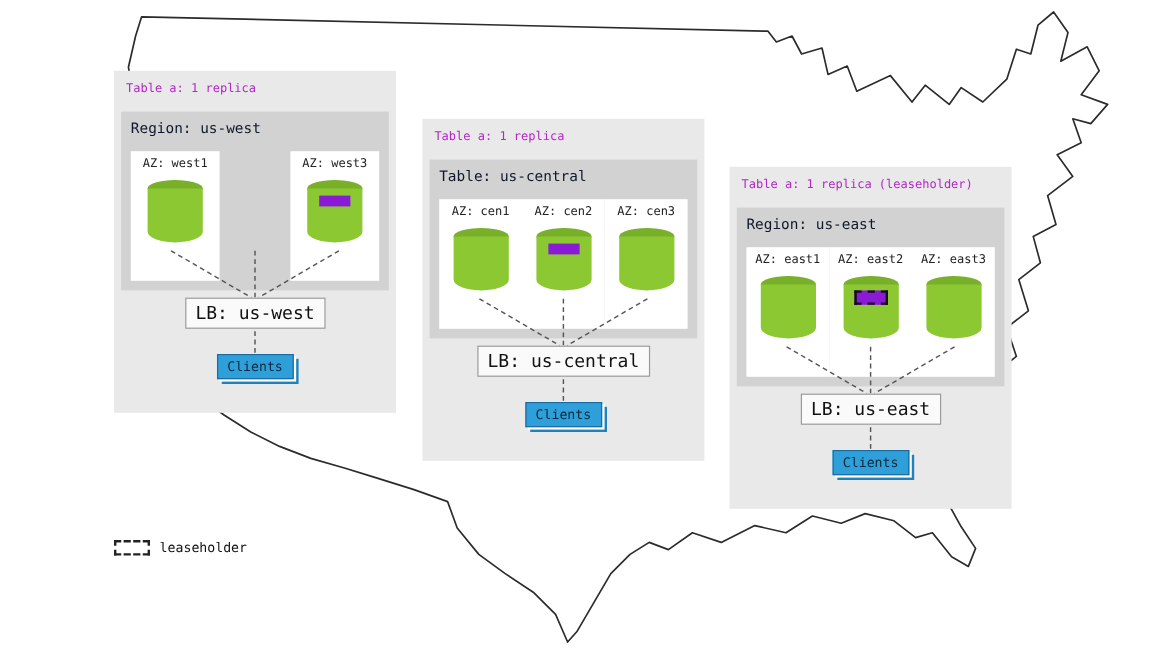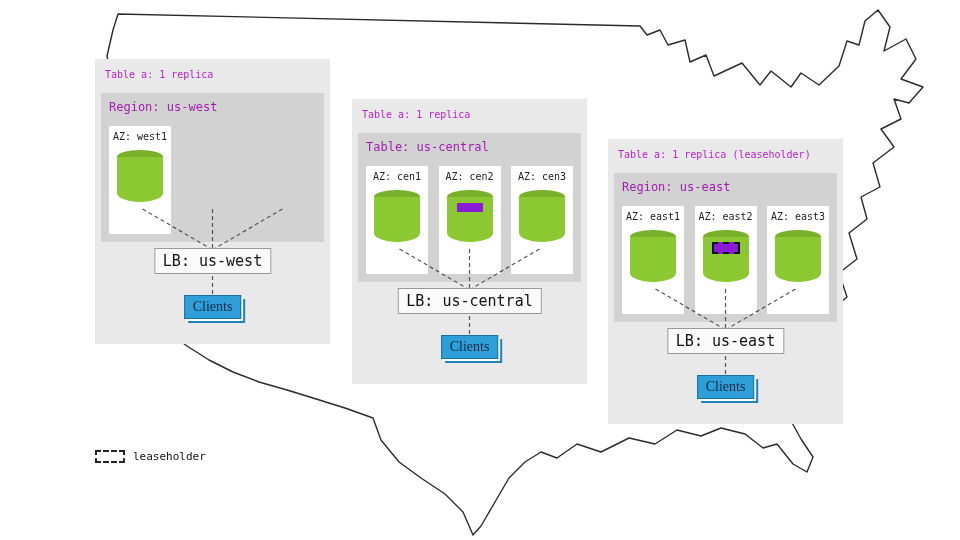--- a/index.html
+++ b/index.html
@@ -6,36 +6,36 @@
   body{
     width:960px;height:540px;position:relative;overflow:hidden;background:#ffffff;
     font-family:"DejaVu Sans Mono","Liberation Mono",monospace;
   }
   .map{position:absolute;left:0;top:0;width:960px;height:540px;}
   .map path{fill:none;stroke:#2b2b2b;stroke-width:1.4;stroke-linejoin:round;}
 
   .panel{position:absolute;width:235px;height:285px;background:#e9e9e9;margin-top:14px;}
   .table-label{position:absolute;top:10px;left:10px;font-size:10px;color:#b426c8;white-space:nowrap;}
   .region-box{position:absolute;left:6px;top:34px;width:223px;height:149px;background:#d2d2d2;}
-  .region-label{position:absolute;top:7px;left:8px;font-size:12px;color:#a21caf;white-space:nowrap;}
+  .region-label{position:absolute;top:7px;left:8px;font-size:12px;color:#0f172a;white-space:nowrap;}
   .az-row{position:absolute;left:8px;top:33px;width:207px;display:flex;justify-content:space-between;}
-  .az{width:62px;height:108px;background:#ffffff;}
+  .az{width:74px;height:108px;background:#ffffff;}
   .az-label{padding-top:5px;text-align:center;font-size:10px;color:#222;white-space:nowrap;}
   .cylinder{position:relative;width:46px;height:54px;margin:8px auto 0;}
   .cyl-body{position:absolute;top:7px;left:0;width:46px;height:45px;background:#8bc832;border-radius:0 0 23px 23px / 0 0 9px 9px;}
   .cyl-top{position:absolute;top:0;left:0;width:46px;height:14px;background:#78b02a;border-radius:50%;}
   .range{position:absolute;top:13px;left:10px;width:26px;height:9px;background:#8a1ad6;z-index:2;}
   .range.lease{top:12px;left:9px;width:24px;height:8px;border:2px dashed #111;}
   .connectors{position:absolute;left:0;top:0;pointer-events:none;}
   .connectors path{fill:none;stroke:#555;stroke-width:1.2;stroke-dasharray:4 3;}
   .lb{position:absolute;top:189px;left:50%;transform:translateX(-50%);background:#fafafa;border:1px solid #999;
       font-size:15px;color:#111;padding:3px 8px;white-space:nowrap;z-index:3;}
   .clients{position:absolute;top:236px;left:50%;transform:translateX(-50%);background:#2e9fd8;border:1px solid #1a6da3;
-      font-size:14px;color:#0a2a40;padding:3px 8px;white-space:nowrap;z-index:3;
-      box-shadow:2px 2px 0 #ffffff,4px 4px 0 #1f82bb;font-family:Liberation Serif, serif;}
+      font-size:11px;color:#0a2a40;padding:3px 8px;white-space:nowrap;z-index:3;
+      box-shadow:2px 2px 0 #ffffff,4px 4px 0 #1f82bb;}
 
   .panel-west{left:95px;top:45px;}
   .panel-central{left:352px;top:85px;}
   .panel-east{left:608px;top:125px;}
 
   .legend{position:absolute;left:95px;top:450px;display:flex;align-items:center;gap:8px;}
   .legend-icon{display:inline-block;width:26px;height:9px;border:2px dashed #222;background:#ffffff;}
   .legend-label{font-size:11px;color:#111;}
 </style>
 </head>
@@ -48,20 +48,28 @@
 <div class="panel panel-west">
   <div class="table-label">Table a: 1 replica</div>
   <div class="region-box">
     <div class="region-label">Region: us-west</div>
     <div class="az-row">
       <div class="az">
         <div class="az-label">AZ: west1</div>
         <div class="cylinder">
             <div class="cyl-top"></div>
             <div class="cyl-body"></div>
+          </div>
+      </div>
+      <div class="az">
+        <div class="az-label">AZ: west3</div>
+        <div class="cylinder">
+            <div class="cyl-top"></div>
+            <div class="cyl-body"></div>
+            <div class="range"></div>
           </div>
       </div>
     </div>
   </div>
   <svg class="connectors" width="235" height="285" viewBox="0 0 235 285">
     <path d="M47.5,150 L114.5,189"></path>
     <path d="M117.5,150 L117.5,189"></path>
     <path d="M187.5,150 L120.5,189"></path>
     <path d="M117.5,210 L117.5,238"></path>
   </svg>

